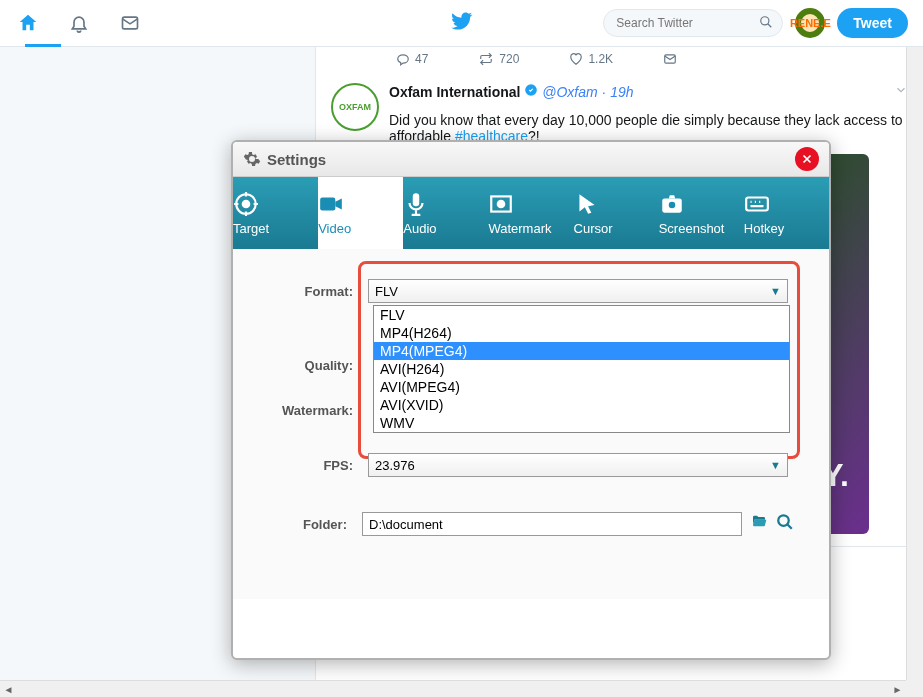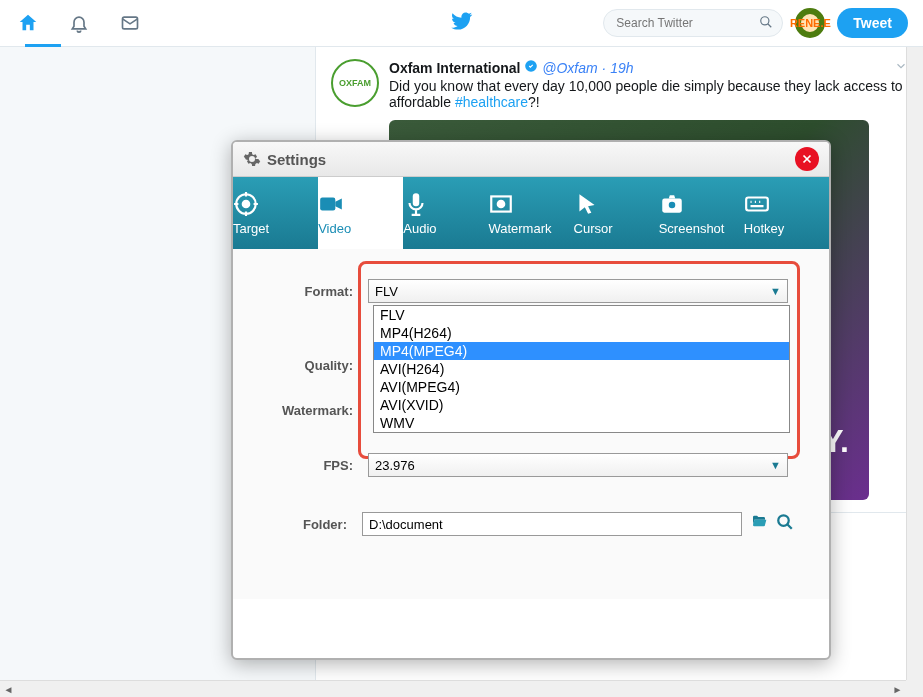--- a/index.html
+++ b/index.html
@@ -26,21 +26,21 @@
 .tweet-actions { display:flex; gap:50px; padding:5px 80px; color:#657786; font-size:12px; }
 .tweet-action { display:flex; align-items:center; gap:5px; }
 
 .tweet { padding:12px 15px; border-bottom:1px solid #e1e8ed; display:flex; gap:10px; position:relative; }
 .tweet-avatar { width:48px; height:48px; border-radius:50%; background:#fff; border:2px solid #4a9e2f; display:flex; align-items:center; justify-content:center; font-size:9px; color:#4a9e2f; font-weight:bold; }
 .tweet-body { flex:1; }
 .tweet-header { color:#14171a; font-size:14px; }
 .tweet-name { font-weight:bold; }
 .tweet-verified { color:#1da1f2; }
 .tweet-handle { color:#3b82f6;font-style:italic; }
-.tweet-text { font-size:14px; color:#14171a; margin-top:2px; }
+.tweet-text { font-size:14px; color:#14171a; margin-top:12px; }
 .tweet-link { color:#1da1f2; }
 .tweet-chev { position:absolute; right:15px; top:12px; color:#aab8c2; }
 
 .tweet-image { margin-top:10px; width:480px; height:380px; background:linear-gradient(135deg,#3a5a3a 0%,#2d4d2d 50%,#6b2e8f 100%); border-radius:6px; position:relative; overflow:hidden; }
 .ty { position:absolute; bottom:40px; right:20px; color:#fff; font-size:32px; font-weight:900; }
 
 
 .dialog-shadow { position:absolute; left:231px; top:140px; width:600px; height:520px; background:#fff; border-radius:6px; box-shadow:0 4px 20px rgba(0,0,0,0.3); overflow:hidden; border:2px solid #b0b0b0; }
 
 .dlg-title { height:35px; background:linear-gradient(#f8f8f8,#e8e8e8); display:flex; align-items:center; padding:0 10px; border-bottom:1px solid #ccc; }
@@ -117,20 +117,46 @@
       </span>
     </div>
     <div class="tw-avatar">RENE.E</div>
     <button class="tw-tweet-btn">Tweet</button>
   </div>
 </div>
 
 <div class="tw-content">
   <div class="tw-sidebar"></div>
   <div class="tw-main">
+    <div class="tweet-actions">
+      <div class="tweet-action">
+        <svg width="14" height="14" viewBox="0 0 24 24" fill="none" stroke="currentColor" stroke-width="2">
+            <path d="M21 12c0 4-4 7-9 7l-4 3v-4c-3-1-5-3-5-6 0-4 4-7 9-7s9 3 9 7z"></path>
+          </svg>
+        <span>47</span>
+      </div>
+      <div class="tweet-action">
+        <svg width="16" height="14" viewBox="0 0 24 24" fill="none" stroke="currentColor" stroke-width="2">
+            <path d="M17 2l4 4-4 4M3 12V8a2 2 0 012-2h16M7 22l-4-4 4-4M21 12v4a2 2 0 01-2 2H3"></path>
+          </svg>
+        <span>720</span>
+      </div>
+      <div class="tweet-action">
+        <svg width="14" height="14" viewBox="0 0 24 24" fill="none" stroke="currentColor" stroke-width="2">
+            <path d="M12 21C12 21 3 14 3 8a5 5 0 019-3 5 5 0 019 3c0 6-9 13-9 13z"></path>
+          </svg>
+        <span>1.2K</span>
+      </div>
+      <div class="tweet-action">
+        <svg width="14" height="14" viewBox="0 0 24 24" fill="none" stroke="currentColor" stroke-width="2">
+            <rect x="3" y="5" width="18" height="14" rx="2"></rect>
+            <path d="M3 7l9 6 9-6"></path>
+          </svg>
+      </div>
+    </div>
 
     <div class="tweet">
       <div class="tweet-avatar">OXFAM</div>
       <div class="tweet-body">
         <div class="tweet-header">
           <span class="tweet-name">Oxfam International</span>
           <span class="tweet-verified">
             <svg width="14" height="14" viewBox="0 0 24 24" fill="#1da1f2">
                 <circle cx="12" cy="12" r="10"></circle>
                 <path d="M9 12l2 2 4-4" stroke="#fff" stroke-width="2" fill="none"></path>

